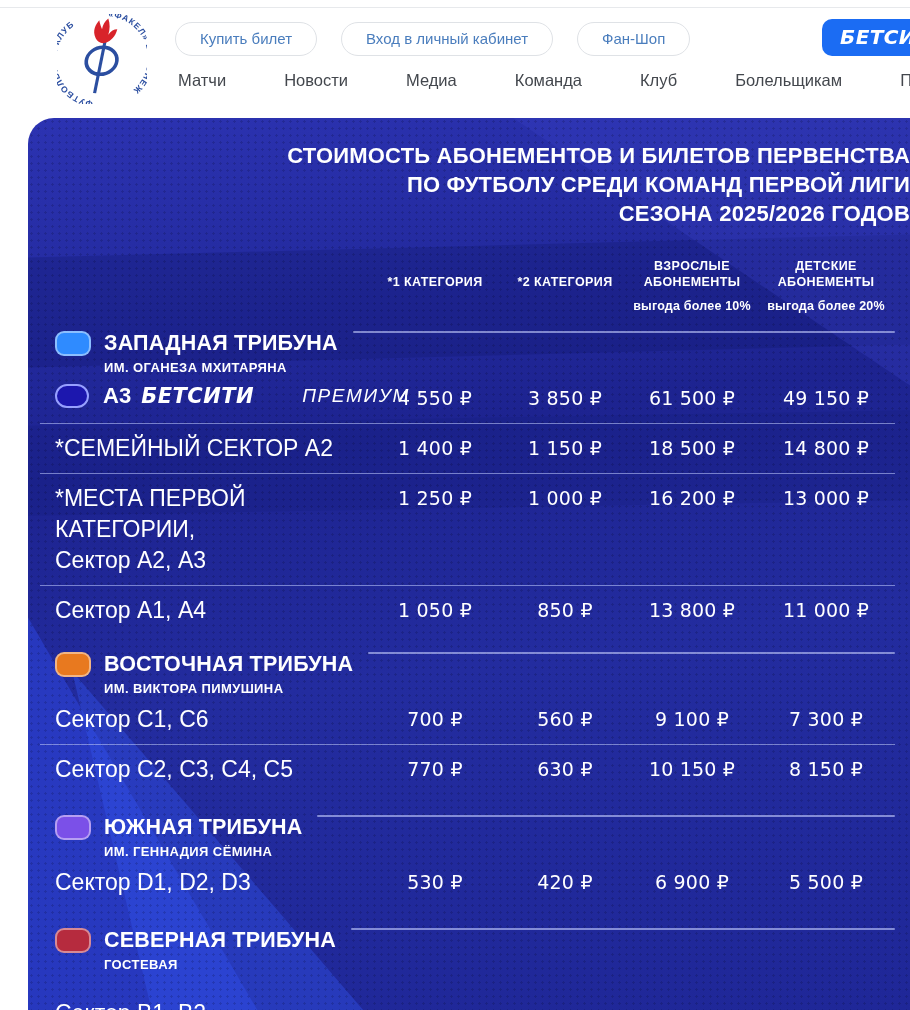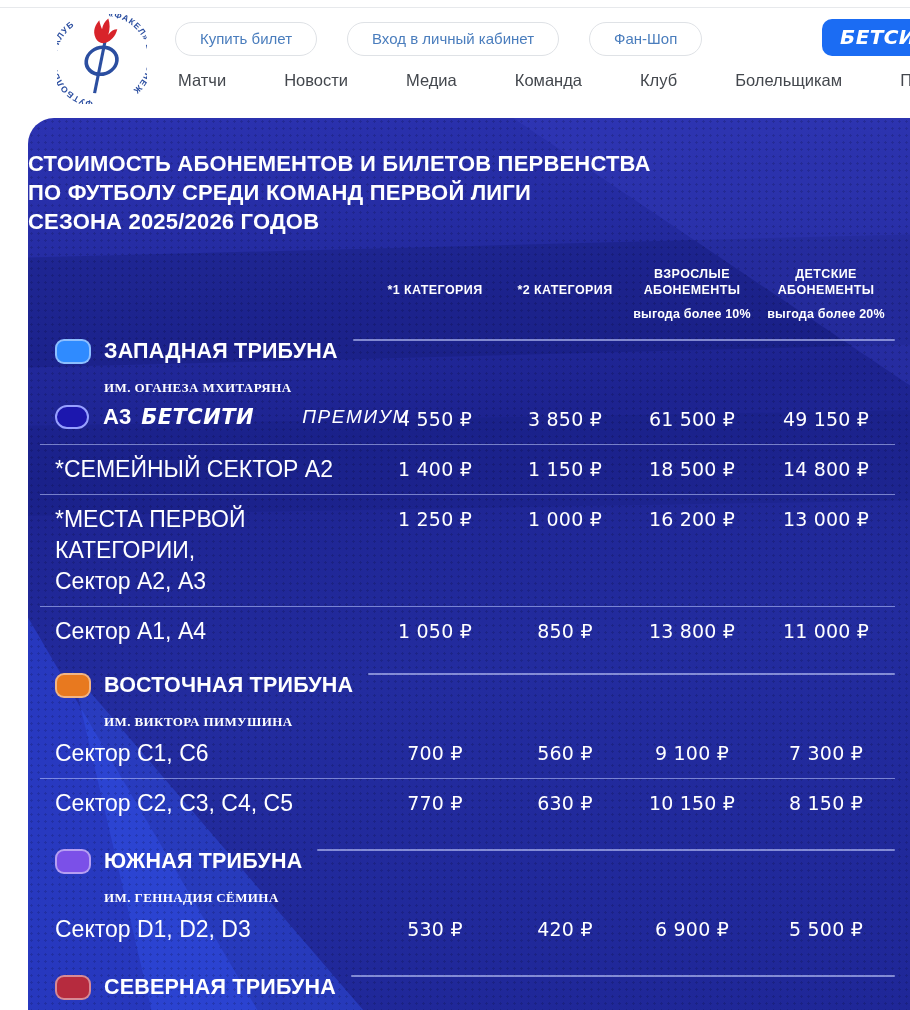--- a/index.html
+++ b/index.html
@@ -6,21 +6,21 @@
   html,body { width:910px; height:1010px; overflow:hidden; background:#fff;
               font-family:"Liberation Sans","DejaVu Sans",sans-serif; }
   .page { position:relative; width:910px; height:1010px; overflow:hidden; }
 
   
   .topline { position:absolute; top:7px; left:0; right:0; height:1px; background:#e7e9ec; }
   .header { position:absolute; top:8px; left:0; right:0; height:110px; background:#fff; }
 
   .logo { position:absolute; left:57px; top:6px; width:90px; height:90px; cursor:pointer; }
 
-  .btn-row { position:absolute; left:175px; top:14px; display:flex; gap:30px; }
+  .btn-row { position:absolute; left:175px; top:14px; display:flex; gap:24px; }
   .pill-btn { height:34px; padding:0 24px; border:1px solid #dfe2e6; border-radius:18px;
               background:#fff; color:#4a7dbd; font-size:15px; line-height:32px;
               white-space:nowrap; cursor:pointer; }
 
   .sponsor { position:absolute; left:822px; top:11px; height:37px; padding:0 18px;
              border-radius:10px; color:#fff; font-weight:900; font-style:italic;
              font-size:20px; line-height:37px; letter-spacing:.4px; cursor:pointer;
              font-family:"DejaVu Sans",sans-serif; }
 
   .nav-row { position:absolute; left:178px; top:63px; display:flex; gap:58px; width:760px; }
@@ -40,42 +40,42 @@
   .sh-tri2 { position:absolute; inset:0; background:#3355ee; opacity:.40;
              clip-path:polygon(5% 62%, 38% 100%, 14% 100%); }
   .sh-tri3 { position:absolute; inset:0; background:#3a41c6; opacity:.30;
              clip-path:polygon(55% 0, 100% 0, 100% 30%); }
   .texture { position:absolute; inset:0; opacity:.18;
              background-image:radial-gradient(rgba(0,0,25,.9) 1px, transparent 1.3px);
              background-size:7px 7px; }
 
   .content { position:relative; z-index:2; }
 
-  .big-title { padding-top:31px; text-align:left; font-weight:800; font-size:22px;
+  .big-title { padding-top:23px; text-align:right; font-weight:800; font-size:22px;
                line-height:29px; letter-spacing:.2px; }
 
   
   .grid { display:grid; grid-template-columns:315px 130px 130px 124px 144px;
           padding-left:27px; align-items:start; }
 
   .cols { margin-top:30px; }
   .colcell { display:flex; flex-direction:column; align-items:center; justify-content:flex-end; }
   .col-label { font-size:12.5px; font-weight:600; letter-spacing:.4px; text-align:center;
                white-space:pre-line; line-height:16px; min-height:32px;
                display:flex; align-items:flex-end; justify-content:center; }
   .col-note { font-size:12.5px; font-weight:800; margin-top:9px; min-height:16px;
               letter-spacing:.2px; }
 
   .section-head { display:flex; align-items:flex-start; padding-left:27px; padding-right:15px; }
   .pill { width:36px; height:25px; border-radius:9px; margin-right:13px; flex:none;
           border:2px solid rgba(255,255,255,.45); }
   .sec-title { font-size:21.5px; font-weight:800; letter-spacing:.2px;
                margin-right:15px; white-space:nowrap; }
   .sec-line { flex:1; height:2px; background:rgba(198,206,255,.6); border-radius:1px; }
-  .sec-sub { margin:16px 0 0 76px; font-size:13px; font-weight:600; letter-spacing:.4px;font-family:Liberation Serif, serif; }
+  .sec-sub { margin:4px 0 0 76px; font-size:13px; font-weight:600; letter-spacing:.4px; }
 
   .row { margin-top:8px; }
   .rlabel { font-size:23px; font-weight:400; line-height:31px; white-space:pre-line; }
   .price { font-family:"DejaVu Sans",sans-serif; font-weight:400; font-size:19px;
            line-height:31px; text-align:center; letter-spacing:.2px; white-space:nowrap; }
   .sep { height:1px; background:rgba(195,205,255,.55); margin:9px 15px 9px 12px; }
 
   .premium-label { display:flex; align-items:center; }
   .premium-pill { width:34px; height:24px; border-radius:12px; margin-right:14px; flex:none;
                   border:2px solid #97a0ff; }

